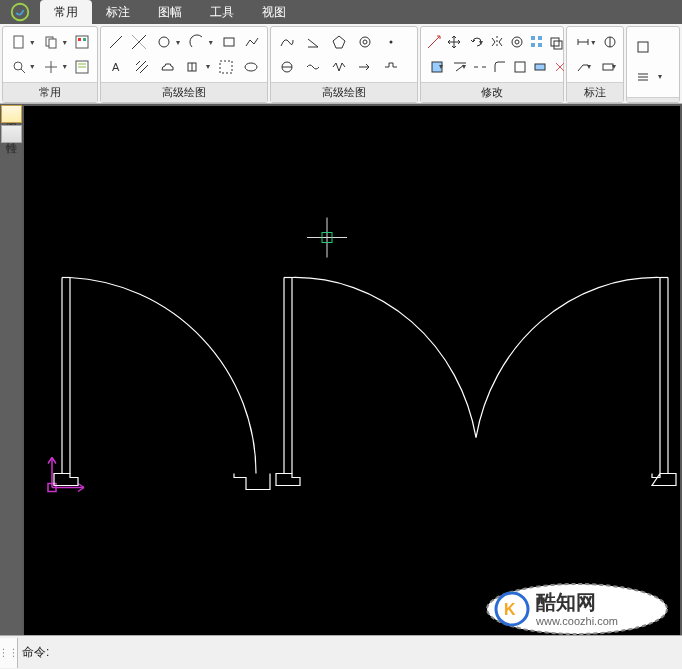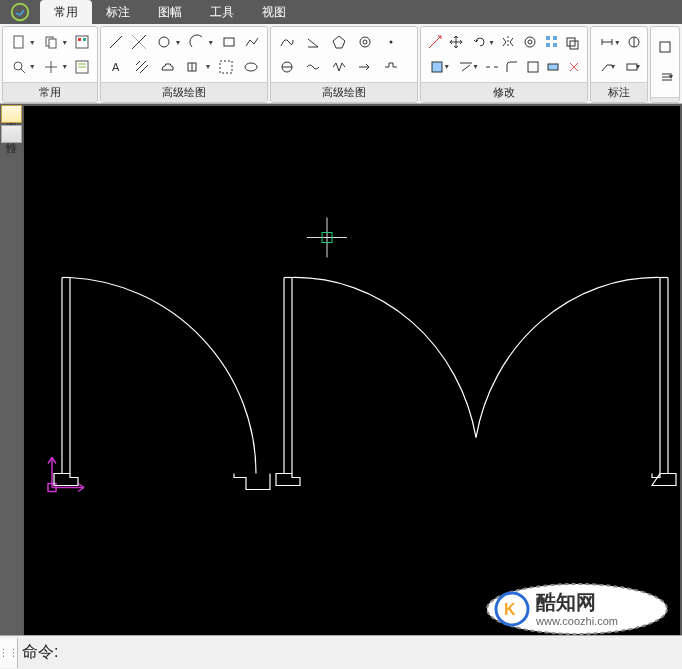--- a/index.html
+++ b/index.html
@@ -148,21 +148,21 @@
   }
   .cmd-handle {
     width: 18px;
     height: 30px;
     background: #fbfbfb;
     border-right:1px solid #bbb;
     display:flex; align-items:center; justify-content:center;
     cursor:grab;
     font-size:10px; color:#888;
   }
-  .cmdline label { padding: 0 4px; font-size: 16px; color:#222; }
+  .cmdline label { padding: 0 4px; font-size: 12px; color:#222; }
   .cmdline input {
     flex:1; border:none; background:transparent;
     font-size:12px; outline:none; padding:2px;
   }
   .watermark {
     position: absolute;
     right: 10px; bottom: 32px;
     width: 190px; height: 56px;
     pointer-events: none;
   }
@@ -362,21 +362,21 @@
           <div class="tool-btn">
               <svg viewBox="0 0 16 16">
                 <path d="M2 8 L6 8 L6 4 L10 4 L10 8 L14 8" fill="none" stroke="#333"></path>
               </svg>
             </div>
         </div>
       </div>
       <div class="ribbon-group-label">高级绘图</div>
     </div>
 
-    <div class="ribbon-group" style="width:168px">
+    <div class="ribbon-group" style="width:144px">
       <div class="tool-rows">
         <div class="tool-row">
           <div class="tool-btn">
               <svg viewBox="0 0 16 16">
                 <line x1="2" y1="14" x2="14" y2="2" stroke="#c33"></line>
                 <path d="M11 2 L14 2 L14 5" stroke="#c33" fill="none"></path>
               </svg>
             </div>
           <div class="tool-btn">
               <svg viewBox="0 0 16 16">

